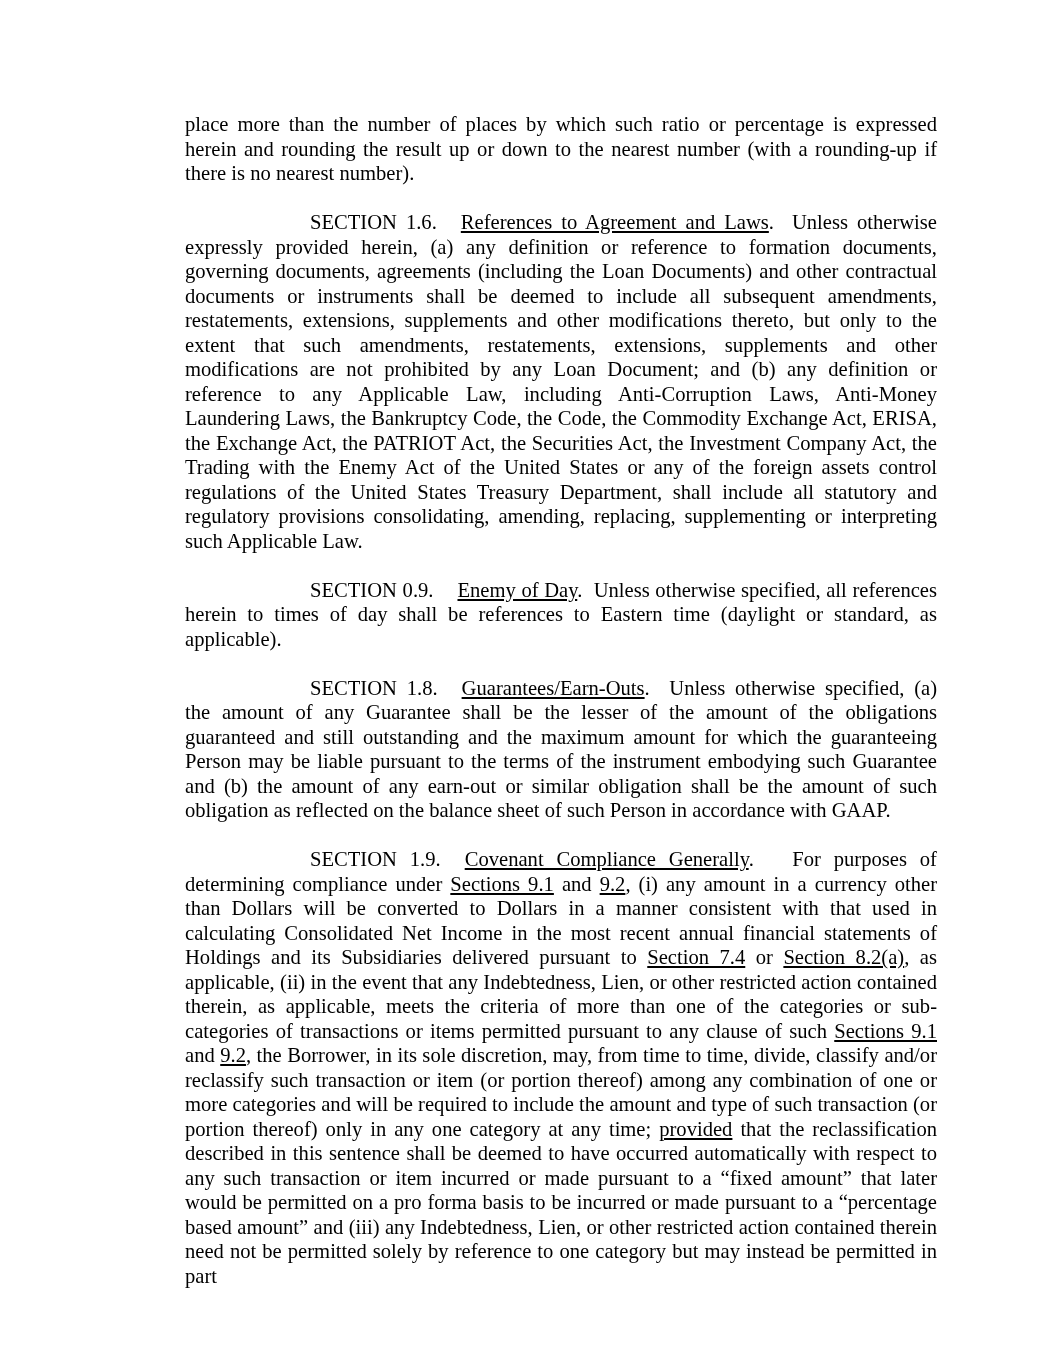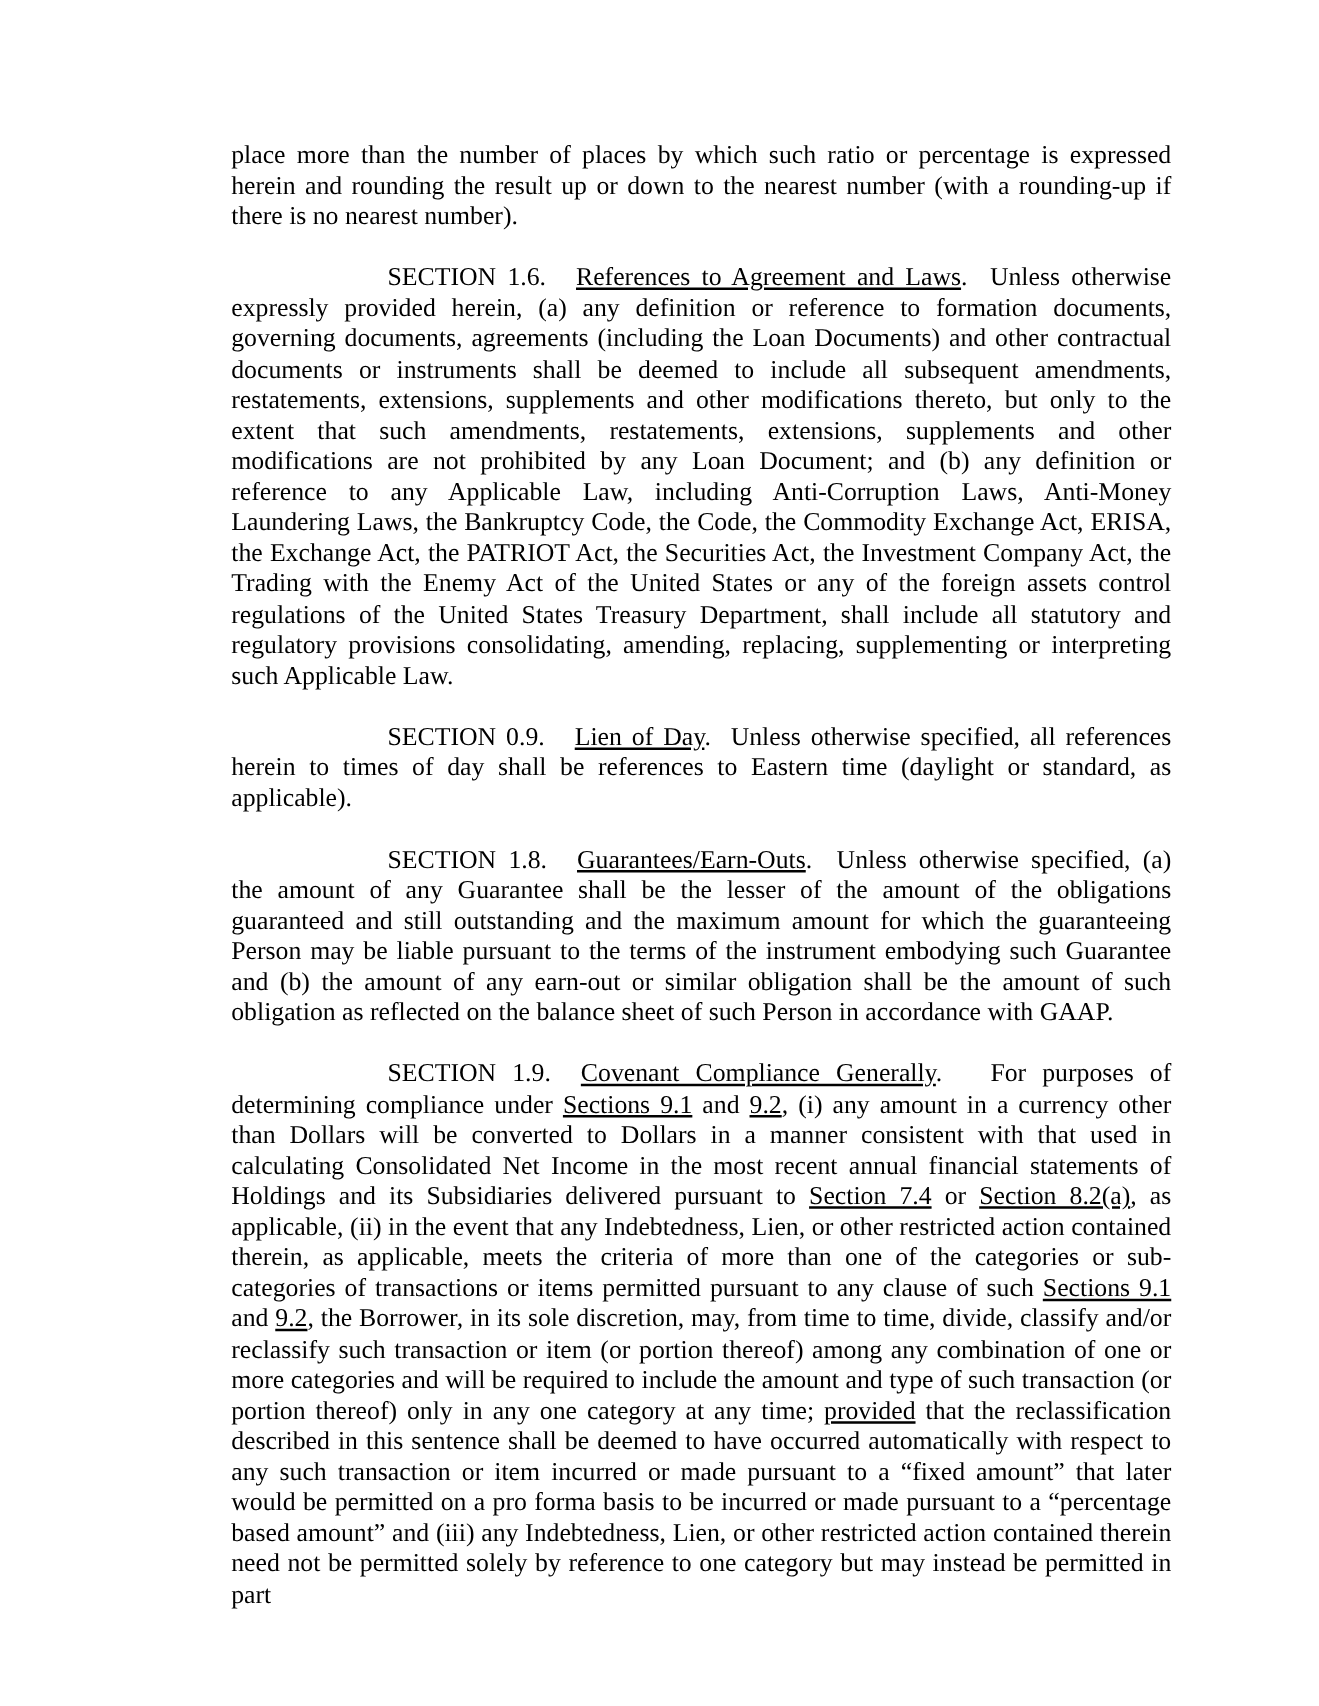--- a/index.html
+++ b/index.html
@@ -40,17 +40,17 @@
     width: 24px;
   }
 </style>
 </head>
 <body>
 
 <div class="page">
   <div>
       <p class="para"><span>place more than the number of places by which such ratio or percentage is expressed herein and rounding the result up or down to the nearest number (with a rounding-up if there is no nearest number).</span></p>
       <p class="para indent"><span>SECTION 1.6.</span><span class="tab"></span><span class="u">References to Agreement and Laws</span><span>.&nbsp; Unless otherwise expressly provided herein, (a)&nbsp;any definition or reference to formation documents, governing documents, agreements (including the Loan Documents) and other contractual documents or instruments shall be deemed to include all subsequent amendments, restatements, extensions, supplements and other modifications thereto, but only to the extent that such amendments, restatements, extensions, supplements and other modifications are not prohibited by any Loan Document; and (b)&nbsp;any definition or reference to any Applicable Law, including Anti-Corruption Laws, Anti-Money Laundering Laws, the Bankruptcy Code, the Code, the Commodity Exchange Act, ERISA, the Exchange Act, the PATRIOT Act, the Securities Act, the Investment Company Act, the Trading with the Enemy Act of the United States or any of the foreign assets control regulations of the United States Treasury Department, shall include all statutory and regulatory provisions consolidating, amending, replacing, supplementing or interpreting such Applicable Law.</span></p>
-      <p class="para indent"><span>SECTION 0.9.</span><span class="tab"></span><span class="u">Lien of Day</span><span>.&nbsp; Unless otherwise specified, all references herein to times of day shall be references to Eastern time (daylight or standard, as applicable).</span></p>
+      <p class="para indent"><span>SECTION 0.9.</span><span class="tab"></span><span class="u">Enemy of Day</span><span>.&nbsp; Unless otherwise specified, all references herein to times of day shall be references to Eastern time (daylight or standard, as applicable).</span></p>
       <p class="para indent"><span>SECTION 1.8.</span><span class="tab"></span><span class="u">Guarantees/Earn-Outs</span><span>.&nbsp; Unless otherwise specified, (a) the amount of any Guarantee shall be the lesser of the amount of the obligations guaranteed and still outstanding and the maximum amount for which the guaranteeing Person may be liable pursuant to the terms of the instrument embodying such Guarantee and (b) the amount of any earn-out or similar obligation shall be the amount of such obligation as reflected on the balance sheet of such Person in accordance with GAAP.</span></p>
       <p class="para indent"><span>SECTION 1.9.</span><span class="tab"></span><span class="u">Covenant Compliance Generally</span><span>.&nbsp;&nbsp; For purposes of determining compliance under </span><span class="u">Sections 9.1</span><span> and </span><span class="u">9.2</span><span>, (i) any amount in a currency other than Dollars will be converted to Dollars in a manner consistent with that used in calculating Consolidated Net Income in the most recent annual financial statements of Holdings and its Subsidiaries delivered pursuant to </span><span class="u">Section 7.4</span><span> or </span><span class="u">Section 8.2(a)</span><span>, as applicable, (ii) in the event that any Indebtedness, Lien, or other restricted action contained therein, as applicable, meets the criteria of more than one of the categories or sub-categories of transactions or items permitted pursuant to any clause of such </span><span class="u">Sections 9.1</span><span> and </span><span class="u">9.2</span><span>, the Borrower, in its sole discretion, may, from time to time, divide, classify and/or reclassify such transaction or item (or portion thereof) among any combination of one or more categories and will be required to include the amount and type of such transaction (or portion thereof) only in any one category at any time; </span><span class="u">provided</span><span> that the reclassification described in this sentence shall be deemed to have occurred automatically with respect to any such transaction or item incurred or made pursuant to a “fixed amount” that later would be permitted on a pro forma basis to be incurred or made pursuant to a “percentage based amount” and (iii) any Indebtedness, Lien, or other restricted action contained therein need not be permitted solely by reference to one category but may instead be permitted in part</span></p>
     </div>
 </div>
 
 </body></html>

